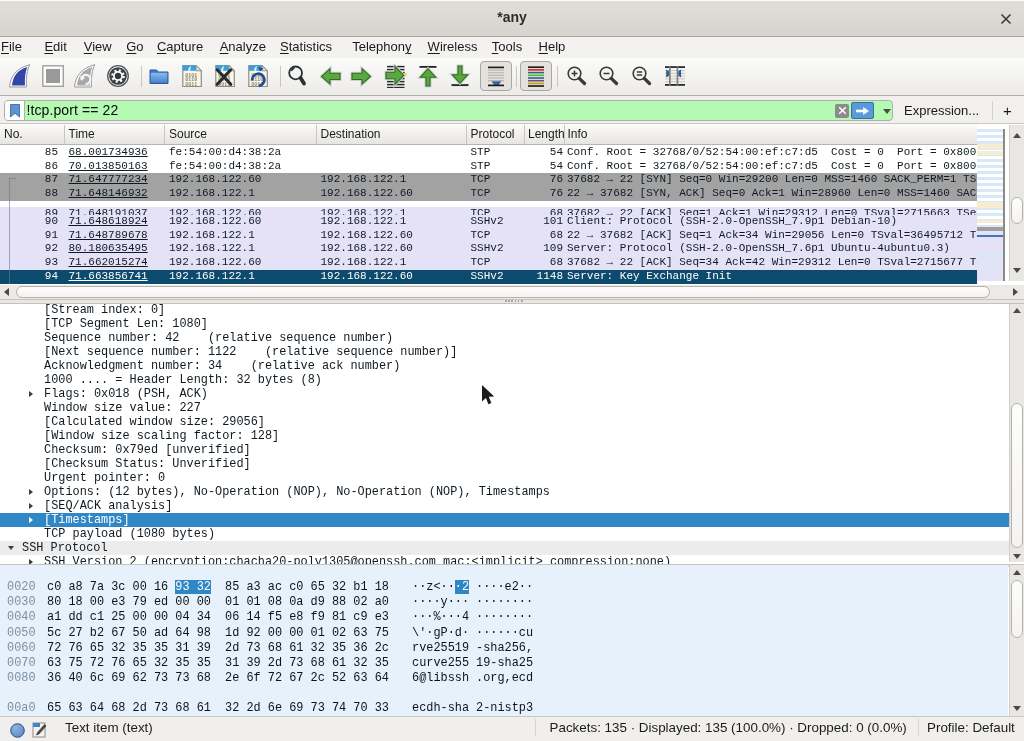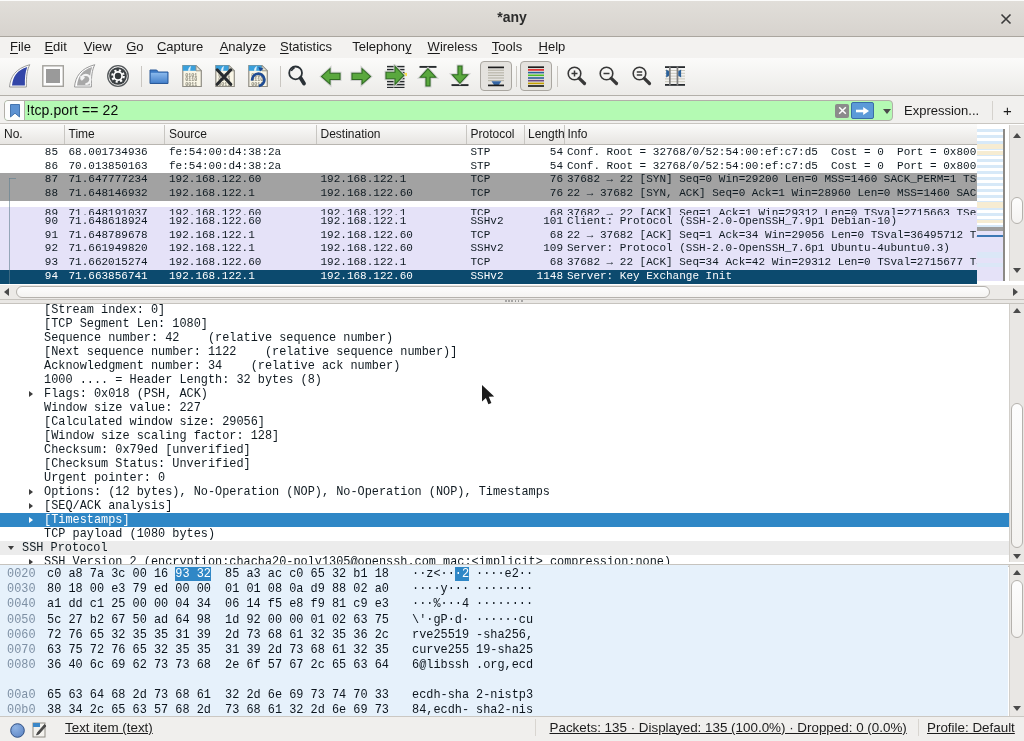--- a/index.html
+++ b/index.html
@@ -15,21 +15,21 @@
 #filterbar{top:96px;left:0;width:1024px;height:28px;background:#f1f0ee;border-bottom:1px solid #c9c6c1;box-sizing:border-box;}
 #fbox{top:100px;left:4px;width:889px;height:21px;border:1px solid #b2afa9;border-radius:4px;background:#b4fab3;box-sizing:border-box;}
 #bookmark{top:101px;left:5px;width:19px;height:19px;background:#fdfdfd;border-right:1px solid #b2afa9;border-radius:3px 0 0 3px;}
 #ftext{top:101.5px;left:26.5px;font-size:14px;letter-spacing:0.1px;color:#0a0a0a;}
 #plheader{top:124px;left:0;width:977px;height:21px;background:linear-gradient(#fbfbfa,#e7e5e2);border-bottom:1px solid #b8b5b0;box-sizing:border-box;}
 .hsep{position:absolute;top:125px;width:1px;height:19px;background:#c8c6c2;}
 .hlbl{position:absolute;top:127px;font-size:12px;color:#1b1b1b;white-space:pre;}
 .prow{position:absolute;left:0;width:977px;height:13.8px;font-size:11px;line-height:13.9px;white-space:pre;color:#0f1a21;overflow:hidden;font-family:"Liberation Mono",monospace;}
 .prow span{position:absolute;top:0;}
 .c-no{left:0;width:58px;text-align:right;}
-.c-t{left:68.5px;}
+.c-t{left:68.5px;text-decoration:underline;}
 .c-s{left:169px;}
 .c-d{left:320.5px;}
 .c-p{left:470.5px;}
 .c-l{left:500px;width:63px;text-align:right;}
 .c-i{left:567px;width:410px;overflow:hidden;}
 .rw{background:#ffffff;}
 .rg{background:#a2a2a2;}
 .rl{background:#e5e2f8;}
 .rs{background:#0c4a6e;color:#ffffff;}
 #minimap{top:129px;left:977px;width:28px;height:152px;border-right:2px solid #8c8a86;background:repeating-linear-gradient(#d7e9f8 0 3px,#ffffff 3px 6px);box-sizing:border-box;}
@@ -38,40 +38,40 @@
 .aru{position:absolute;width:0;height:0;border-left:4px solid transparent;border-right:4px solid transparent;border-bottom:5px solid #4a4a4a;}
 .ard{position:absolute;width:0;height:0;border-left:4px solid transparent;border-right:4px solid transparent;border-top:5px solid #4a4a4a;}
 .arl{position:absolute;width:0;height:0;border-top:4px solid transparent;border-bottom:4px solid transparent;border-right:5px solid #4a4a4a;}
 .arr{position:absolute;width:0;height:0;border-top:4px solid transparent;border-bottom:4px solid transparent;border-left:5px solid #4a4a4a;}
 .dline{position:absolute;left:0;width:1008px;height:14px;font-size:11.88px;line-height:14px;white-space:pre;color:#101a21;font-family:"Liberation Mono",monospace;}
 .dsel{background:#2f87c6;color:#ffffff;}
 .tri{position:absolute;width:0;height:0;border-top:3.5px solid transparent;border-bottom:3.5px solid transparent;border-left:4.5px solid #3c3c3c;}
 .trid{position:absolute;width:0;height:0;border-left:3.5px solid transparent;border-right:3.5px solid transparent;border-top:4.5px solid #3c3c3c;}
 #hex{top:565px;left:0;width:1008px;height:151px;background:#e6f1fb;overflow:hidden;}
 .xrow{position:absolute;left:0;width:1008px;height:15.07px;font-size:11.88px;line-height:15.07px;white-space:pre;font-family:"Liberation Mono",monospace;color:#0c141c;}
-.xrow span{position:absolute;top:0;}
+.xrow span{position:absolute;top:13px;}
 .xo{left:7px;color:#7e90a4;}
 .x1{left:47px;}
 .x2{left:225px;}
 .a1{left:412px;}
 .a2{left:476px;}
 .xsel{background:#2f87c6;color:#fff;}
 #status{top:716px;left:0;width:1024px;height:25px;background:#f0efed;border-top:1px solid #cbc8c3;box-sizing:border-box;}
-.st{position:absolute;font-size:13.4px;color:#1c1c1c;text-decoration:underline;}
+.st{position:absolute;font-size:13.4px;color:#1c1c1c;}
 .ssep{position:absolute;top:719px;width:1px;height:17px;background:#d8d5d0;}
 </style></head>
 <body>
 <div id="root">
 <div class="abs" id="titlebar"></div>
 <div class="abs" id="title">*any</div>
 <svg class="abs" style="top:13px;left:1000px" width="12" height="12" viewBox="0 0 12 12">
       <path d="M1.5 1.5 L10.5 10.5 M10.5 1.5 L1.5 10.5" stroke="#3a3a3a" stroke-width="1.6"></path>
     </svg>
 <div class="abs" id="menubar"></div>
-<div class="mi" style="left:10px"><u>F</u>ile</div>
+<div class="mi" style="left:1px"><u>F</u>ile</div>
 <div class="mi" style="left:44.4px"><u>E</u>dit</div>
 <div class="mi" style="left:83.8px"><u>V</u>iew</div>
 <div class="mi" style="left:126.2px"><u>G</u>o</div>
 <div class="mi" style="left:156.9px"><u>C</u>apture</div>
 <div class="mi" style="left:219.7px"><u>A</u>nalyze</div>
 <div class="mi" style="left:280px"><u>S</u>tatistics</div>
 <div class="mi" style="left:352.2px">Telephon<u>y</u></div>
 <div class="mi" style="left:427.6px"><u>W</u>ireless</div>
 <div class="mi" style="left:491.8px"><u>T</u>ools</div>
 <div class="mi" style="left:538.6px"><u>H</u>elp</div>
@@ -261,21 +261,21 @@
 <div class="hsep" style="left:465.5px"></div>
 <div class="hsep" style="left:523.5px"></div>
 <div class="hsep" style="left:563.5px"></div>
 <div class="prow rw" style="top:145.8px"><span class="c-no">85</span><span class="c-t">68.001734936</span><span class="c-s">fe:54:00:d4:38:2a</span><span class="c-d"></span><span class="c-p">STP</span><span class="c-l">54</span><span class="c-i">Conf. Root = 32768/0/52:54:00:ef:c7:d5  Cost = 0  Port = 0x8001</span></div>
 <div class="prow rw" style="top:159.60000000000002px"><span class="c-no">86</span><span class="c-t">70.013850163</span><span class="c-s">fe:54:00:d4:38:2a</span><span class="c-d"></span><span class="c-p">STP</span><span class="c-l">54</span><span class="c-i">Conf. Root = 32768/0/52:54:00:ef:c7:d5  Cost = 0  Port = 0x8001</span></div>
 <div class="prow rg" style="top:173.40000000000003px"><span class="c-no">87</span><span class="c-t">71.647777234</span><span class="c-s">192.168.122.60</span><span class="c-d">192.168.122.1</span><span class="c-p">TCP</span><span class="c-l">76</span><span class="c-i">37682 → 22 [SYN] Seq=0 Win=29200 Len=0 MSS=1460 SACK_PERM=1 TSval=271566</span></div>
 <div class="prow rg" style="top:187.20000000000005px"><span class="c-no">88</span><span class="c-t">71.648146932</span><span class="c-s">192.168.122.1</span><span class="c-d">192.168.122.60</span><span class="c-p">TCP</span><span class="c-l">76</span><span class="c-i">22 → 37682 [SYN, ACK] Seq=0 Ack=1 Win=28960 Len=0 MSS=1460 SACK_PERM=1 T</span></div>
 <div class="prow rl" style="top:207px"><span class="c-no">89</span><span class="c-t">71.648191037</span><span class="c-s">192.168.122.60</span><span class="c-d">192.168.122.1</span><span class="c-p">TCP</span><span class="c-l">68</span><span class="c-i">37682 → 22 [ACK] Seq=1 Ack=1 Win=29312 Len=0 TSval=2715663 TSecr=364956</span></div>
 <div class="prow rl" style="top:214.80000000000007px"><span class="c-no">90</span><span class="c-t">71.648618924</span><span class="c-s">192.168.122.60</span><span class="c-d">192.168.122.1</span><span class="c-p">SSHv2</span><span class="c-l">101</span><span class="c-i">Client: Protocol (SSH-2.0-OpenSSH_7.9p1 Debian-10)</span></div>
 <div class="prow rl" style="top:228.60000000000008px"><span class="c-no">91</span><span class="c-t">71.648789678</span><span class="c-s">192.168.122.1</span><span class="c-d">192.168.122.60</span><span class="c-p">TCP</span><span class="c-l">68</span><span class="c-i">22 → 37682 [ACK] Seq=1 Ack=34 Win=29056 Len=0 TSval=36495712 TSecr=2715</span></div>
-<div class="prow rl" style="top:242.4000000000001px"><span class="c-no">92</span><span class="c-t">71.661949820</span><span class="c-s">192.168.122.1</span><span class="c-d">192.168.122.60</span><span class="c-p">SSHv2</span><span class="c-l">109</span><span class="c-i">Server: Protocol (SSH-2.0-OpenSSH_7.6p1 Ubuntu-4ubuntu0.3)</span></div>
+<div class="prow rl" style="top:242.4000000000001px"><span class="c-no">92</span><span class="c-t">80.180635495</span><span class="c-s">192.168.122.1</span><span class="c-d">192.168.122.60</span><span class="c-p">SSHv2</span><span class="c-l">109</span><span class="c-i">Server: Protocol (SSH-2.0-OpenSSH_7.6p1 Ubuntu-4ubuntu0.3)</span></div>
 <div class="prow rl" style="top:256.2000000000001px"><span class="c-no">93</span><span class="c-t">71.662015274</span><span class="c-s">192.168.122.60</span><span class="c-d">192.168.122.1</span><span class="c-p">TCP</span><span class="c-l">68</span><span class="c-i">37682 → 22 [ACK] Seq=34 Ack=42 Win=29312 Len=0 TSval=2715677 TSecr=3649</span></div>
 <div class="prow rs" style="top:270.0000000000001px"><span class="c-no">94</span><span class="c-t">71.663856741</span><span class="c-s">192.168.122.1</span><span class="c-d">192.168.122.60</span><span class="c-p">SSHv2</span><span class="c-l">1148</span><span class="c-i">Server: Key Exchange Init</span></div>
 <div class="abs" style="top:178px;left:9px;width:1px;height:106px;background:rgba(95,127,143,0.6)"></div>
 <div class="abs" style="top:178px;left:9px;width:7px;height:1px;background:rgba(95,127,143,0.6)"></div>
 <div class="abs" id="minimap"></div>
 <div class="abs" style="top:144px;left:977px;width:26px;height:5px;background:#f6ecd2"></div>
 <div class="abs" style="top:151px;left:977px;width:26px;height:4px;background:#f6ecd2"></div>
 <div class="abs" style="top:202px;left:977px;width:26px;height:6px;background:#f6ecd2"></div>
 <div class="abs" style="top:219.7px;left:977px;width:26px;height:3.5px;background:#f6ecd2"></div>
 <div class="abs" style="top:226.6px;left:977px;width:26px;height:4.700000000000017px;background:#9e9e9e"></div>
@@ -336,21 +336,21 @@
       <path d="M6 2 L6 18.5 L9.9 14.9 L12.4 21.3 L15.4 20 L12.8 13.7 L18.2 13.4 Z" fill="none" stroke="#ffffff" stroke-width="3.4" stroke-linejoin="round"></path>
       <path d="M6 2 L6 18.5 L9.9 14.9 L12.4 21.3 L15.4 20 L12.8 13.7 L18.2 13.4 Z" fill="#1c1c1c"></path>
     </svg>
 <div class="abs" id="hex"></div>
 <div class="xrow" style="top:567.3px"><span class="xo">0020</span><span class="x1">c0 a8 7a 3c 00 16 <span class="xsel" style="position:static">93 32</span></span><span class="x2">85 a3 ac c0 65 32 b1 18</span><span class="a1">··z&lt;··<span class="xsel" style="position:static">·2</span></span><span class="a2">····e2··</span></div>
 <div class="xrow" style="top:582.37px"><span class="xo">0030</span><span class="x1">80 18 00 e3 79 ed 00 00</span><span class="x2">01 01 08 0a d9 88 02 a0</span><span class="a1">····y···</span><span class="a2">········</span></div>
 <div class="xrow" style="top:597.44px"><span class="xo">0040</span><span class="x1">a1 dd c1 25 00 00 04 34</span><span class="x2">06 14 f5 e8 f9 81 c9 e3</span><span class="a1">···%···4</span><span class="a2">········</span></div>
 <div class="xrow" style="top:612.5100000000001px"><span class="xo">0050</span><span class="x1">5c 27 b2 67 50 ad 64 98</span><span class="x2">1d 92 00 00 01 02 63 75</span><span class="a1">\'·gP·d·</span><span class="a2">······cu</span></div>
 <div class="xrow" style="top:627.5800000000002px"><span class="xo">0060</span><span class="x1">72 76 65 32 35 35 31 39</span><span class="x2">2d 73 68 61 32 35 36 2c</span><span class="a1">rve25519</span><span class="a2">-sha256,</span></div>
 <div class="xrow" style="top:642.6500000000002px"><span class="xo">0070</span><span class="x1">63 75 72 76 65 32 35 35</span><span class="x2">31 39 2d 73 68 61 32 35</span><span class="a1">curve255</span><span class="a2">19-sha25</span></div>
-<div class="xrow" style="top:657.7200000000003px"><span class="xo">0080</span><span class="x1">36 40 6c 69 62 73 73 68</span><span class="x2">2e 6f 57 67 2c 65 63 64</span><span class="a1">6@libssh</span><span class="a2">.org,ecd</span></div>
+<div class="xrow" style="top:657.7200000000003px"><span class="xo">0080</span><span class="x1">36 40 6c 69 62 73 73 68</span><span class="x2">2e 6f 72 67 2c 52 63 64</span><span class="a1">6@libssh</span><span class="a2">.org,ecd</span></div>
 <div class="xrow" style="top:687.8600000000004px"><span class="xo">00a0</span><span class="x1">65 63 64 68 2d 73 68 61</span><span class="x2">32 2d 6e 69 73 74 70 33</span><span class="a1">ecdh-sha</span><span class="a2">2-nistp3</span></div>
 <div class="xrow" style="top:702.9300000000004px"><span class="xo">00b0</span><span class="x1">38 34 2c 65 63 57 68 2d</span><span class="x2">73 68 61 32 2d 6e 69 73</span><span class="a1">84,ecdh-</span><span class="a2">sha2-nis</span></div>
 <div class="sbv" style="top:565px;height:151px"></div>
 <div class="aru" style="top:570px;left:1012.5px"></div>
 <div class="thumb" style="top:580px;left:1010.5px;width:12px;height:58px"></div>
 <div class="ard" style="top:706px;left:1012.5px"></div>
 <div class="abs" id="status"></div>
 <svg class="abs" style="top:723px;left:10px" width="15" height="15" viewBox="0 0 15 15">
       <defs>
         <radialGradient id="cg" cx="0.35" cy="0.3" r="0.9">

